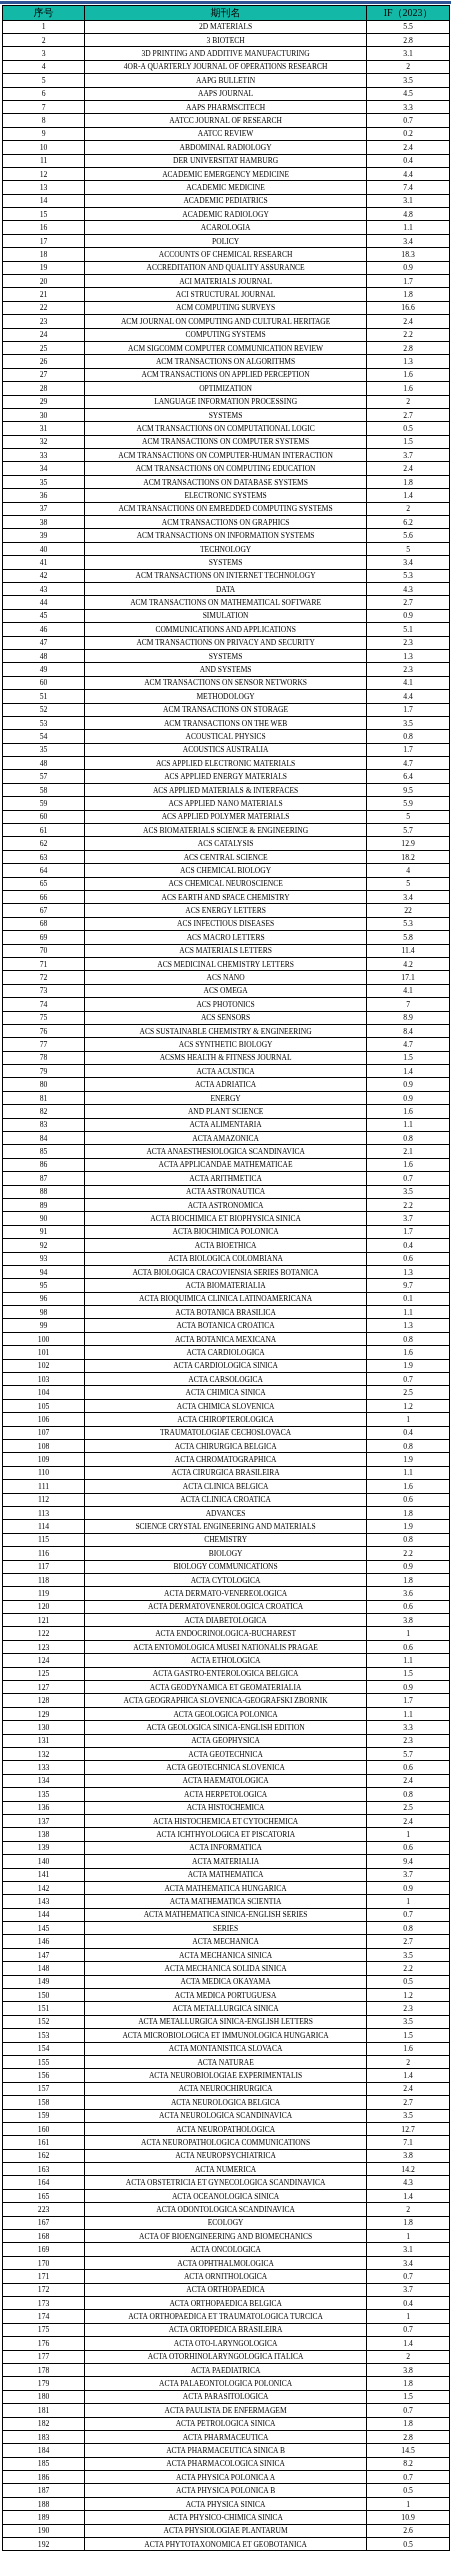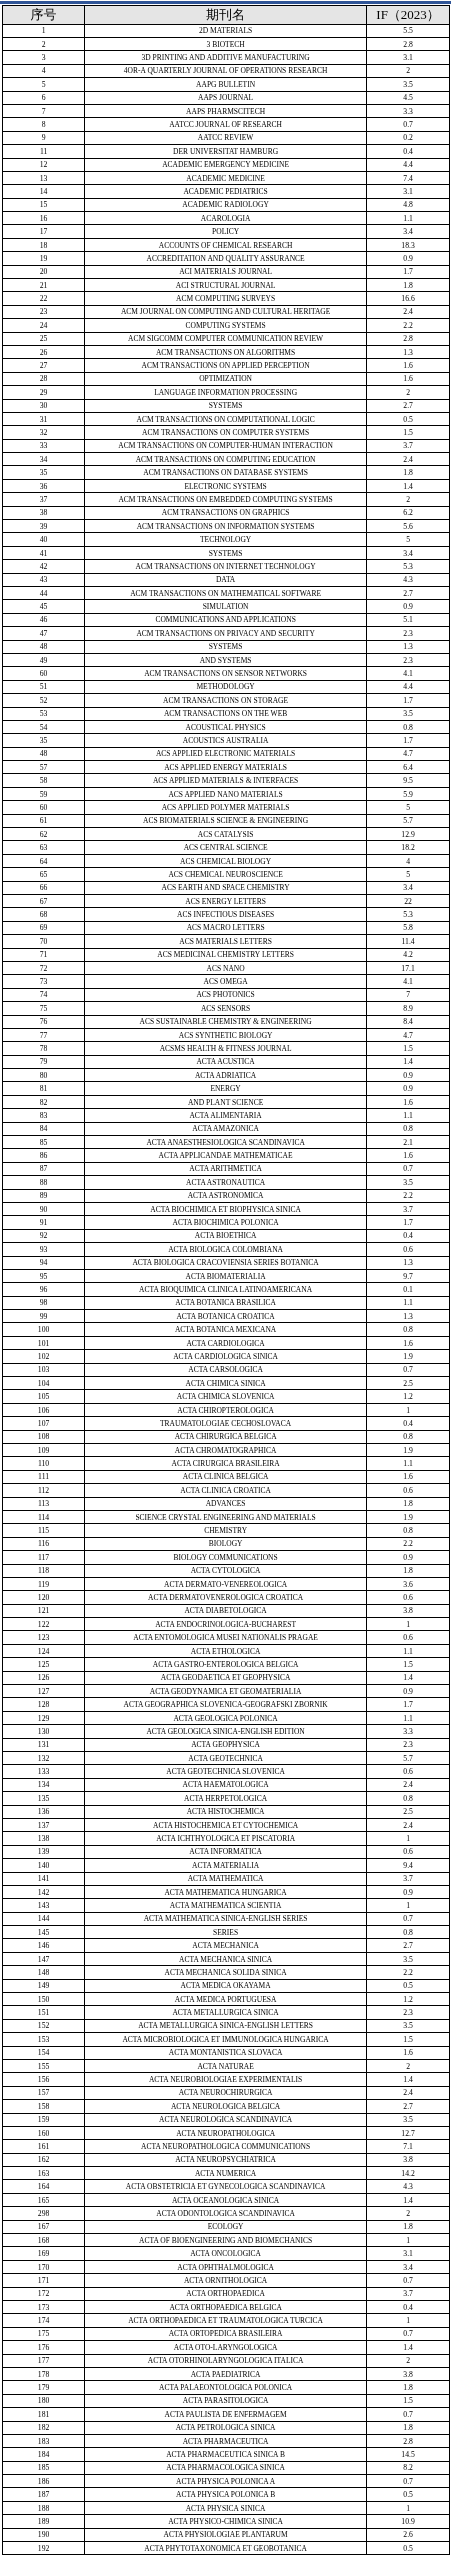--- a/index.html
+++ b/index.html
@@ -31,23 +31,23 @@
   .journal-table td {
     border: 0.5px solid #000000;
     text-align: center;
     vertical-align: middle;
     padding: 0 1px;
     overflow: hidden;
     white-space: nowrap;
   }
   .journal-table thead tr { height: 10.3px; }
   .journal-table thead th {
-    background: #e5e5e5;
+    background: #14b8a6;
     font-weight: normal;
-    font-size: 13px;
+    font-size: 10px;
   }
   .journal-table tbody tr { height: 13.4px; }
   .journal-table tbody td { font-size: 7.5px; }
   .journal-table tbody td:first-child,
   .journal-table tbody td:last-child { font-size: 7.7px; }
 </style>
 </head>
 <body>
 
 <div class="page">
@@ -105,20 +105,25 @@
           <td>8</td>
           <td>AATCC JOURNAL OF RESEARCH</td>
           <td>0.7</td>
         </tr>
         <tr>
           <td>9</td>
           <td>AATCC REVIEW</td>
           <td>0.2</td>
         </tr>
         <tr>
+          <td>10</td>
+          <td>ABDOMINAL RADIOLOGY</td>
+          <td>2.4</td>
+        </tr>
+        <tr>
           <td>11</td>
           <td>DER UNIVERSITAT HAMBURG</td>
           <td>0.4</td>
         </tr>
         <tr>
           <td>12</td>
           <td>ACADEMIC EMERGENCY MEDICINE</td>
           <td>4.4</td>
         </tr>
         <tr>
@@ -675,25 +680,20 @@
           <td>124</td>
           <td>ACTA ETHOLOGICA</td>
           <td>1.1</td>
         </tr>
         <tr>
           <td>125</td>
           <td>ACTA GASTRO-ENTEROLOGICA BELGICA</td>
           <td>1.5</td>
         </tr>
         <tr>
-          <td>126</td>
-          <td>ACTA GEODAETICA ET GEOPHYSICA</td>
-          <td>1.4</td>
-        </tr>
-        <tr>
           <td>127</td>
           <td>ACTA GEODYNAMICA ET GEOMATERIALIA</td>
           <td>0.9</td>
         </tr>
         <tr>
           <td>128</td>
           <td>ACTA GEOGRAPHICA SLOVENICA-GEOGRAFSKI ZBORNIK</td>
           <td>1.7</td>
         </tr>
         <tr>
@@ -875,21 +875,21 @@
           <td>164</td>
           <td>ACTA OBSTETRICIA ET GYNECOLOGICA SCANDINAVICA</td>
           <td>4.3</td>
         </tr>
         <tr>
           <td>165</td>
           <td>ACTA OCEANOLOGICA SINICA</td>
           <td>1.4</td>
         </tr>
         <tr>
-          <td>298</td>
+          <td>223</td>
           <td>ACTA ODONTOLOGICA SCANDINAVICA</td>
           <td>2</td>
         </tr>
         <tr>
           <td>167</td>
           <td>ECOLOGY</td>
           <td>1.8</td>
         </tr>
         <tr>
           <td>168</td>

